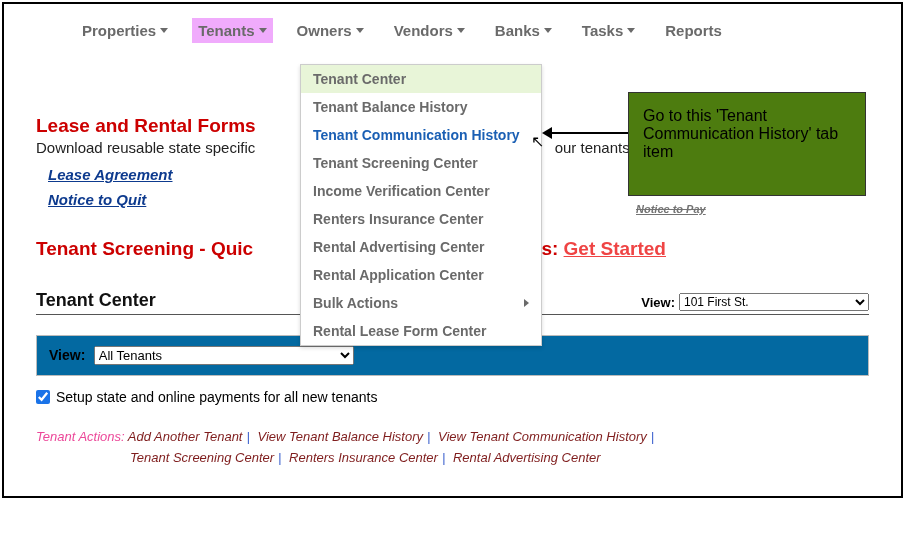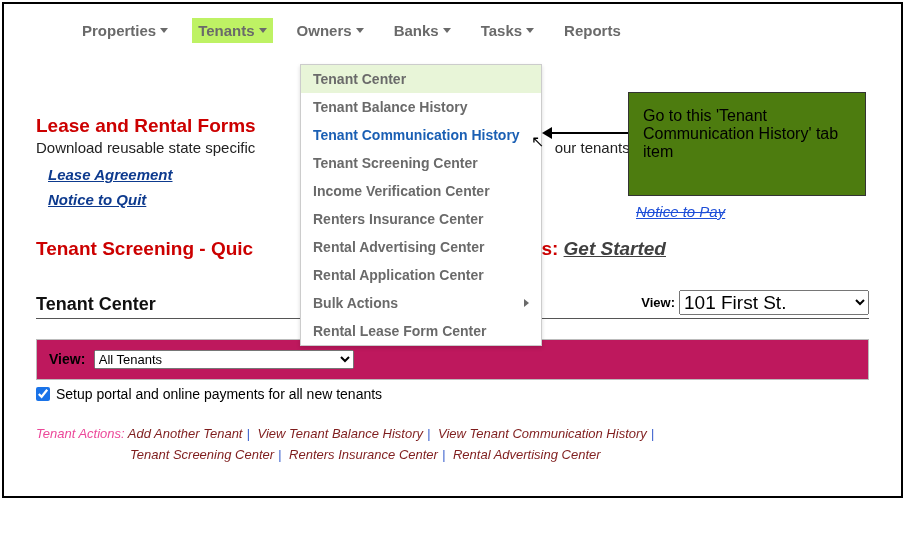--- a/index.html
+++ b/index.html
@@ -21,21 +21,21 @@
     font-weight: bold;
     color: #6a6a6a;
   }
   .nav-item {
     display: inline-flex;
     align-items: center;
     gap: 4px;
     cursor: pointer;
     padding: 4px 6px;
   }
-  .nav-item.active { background: #bef264; }
+  .nav-item.active { background: #f0abfc; }
   .caret-down {
     border-left: 4px solid transparent;
     border-right: 4px solid transparent;
     border-top: 5px solid #6a6a6a;
   }
   .dropdown {
     position: absolute;
     left: 296px;
     top: 60px;
     width: 242px;
@@ -103,59 +103,58 @@
   .desc { font-size: 15px; color: #222; margin-bottom: 10px; }
   .links-col { display: flex; flex-direction: column; gap: 8px; margin-left: 12px; margin-bottom: 30px; }
   .link-blue {
     color: #0d3a8e;
     text-decoration: underline;
     font-style: italic;
     font-weight: bold;
     font-size: 15px;
   }
   .link-blue-plain {
-    color: #1d4ed8;
+    color: #737373;
     text-decoration: underline;
     font-style: italic;
-    font-weight: normal;
-    font-size: 15px;
+    font-weight: bold;
+    font-size: 11px;
   }
   .notice-pay {
     position: absolute;
     left: 632px;
     top: 199px;
   }
   .screening-line {
     font-size: 19px;
     font-weight: bold;
     color: #c00;
     margin-bottom: 30px;
   }
   .screening-line .get-started {
-    color: #404040;
-    font-style: italic;
+    color: #ef4444;
     text-decoration: underline;
     font-weight: bold;
   }
   .tenant-center-header {
     display: flex;
     justify-content: space-between;
     align-items: flex-end;
     border-bottom: 1px solid #555;
     padding-bottom: 3px;
     margin-bottom: 20px;
   }
   .tenant-center-header h3 { font-size: 18px; color: #111; }
   .view-sel { font-size: 13px; display: flex; align-items: center; gap: 4px; }
-  .view-sel select { width: 190px; font-size: 19px; }
+  .view-sel select { width: 190px; font-size: 12px; }
   .view-box {
     border: 1px solid #bbb;
-    background: #be185d;
+    background: #0369a1;
     padding: 10px 12px;
-    margin-bottom: 6px;
+    margin-bottom: 13px;
   }
   .view-box label { font-weight: bold; font-size: 14px; margin-right: 4px; }
   .view-box select { width: 260px; font-size: 13px; }
   .check-row { font-size: 14px; display: flex; align-items: center; gap: 6px; }
   .check-row input { accent-color: #1a73e8; width: 14px; height: 14px; }
   .actions {
     margin-top: 22px;
     font-size: 13px;
     font-style: italic;
     color: #222;
@@ -178,20 +177,24 @@
         </div>
       <div class="nav-item active">
           <span>Tenants</span>
           <span class="caret-down"></span>
         </div>
       <div class="nav-item">
           <span>Owners</span>
           <span class="caret-down"></span>
         </div>
       <div class="nav-item">
+          <span>Vendors</span>
+          <span class="caret-down"></span>
+        </div>
+      <div class="nav-item">
           <span>Banks</span>
           <span class="caret-down"></span>
         </div>
       <div class="nav-item">
           <span>Tasks</span>
           <span class="caret-down"></span>
         </div>
       <div class="nav-item">
           <span>Reports</span>
         </div>
@@ -225,21 +228,21 @@
 
       <div class="view-box">
         <label>View:</label>
         <select>
           <option>All Tenants</option>
         </select>
       </div>
 
       <div class="check-row">
         <input type="checkbox" checked="" style="">
-        <span>Setup portal and online payments for all new tenants</span>
+        <span>Setup state and online payments for all new tenants</span>
       </div>
 
       <div class="actions">
         <span class="lbl">Tenant Actions:</span>
         <a href="#">Add Another Tenant</a><span class="sep">|</span>
         <a href="#">View Tenant Balance History</a><span class="sep">|</span>
         <a href="#">View Tenant Communication History</a><span class="sep">|</span>
         <br>
         <span class="line2">
           <a href="#">Tenant Screening Center</a><span class="sep">|</span>

